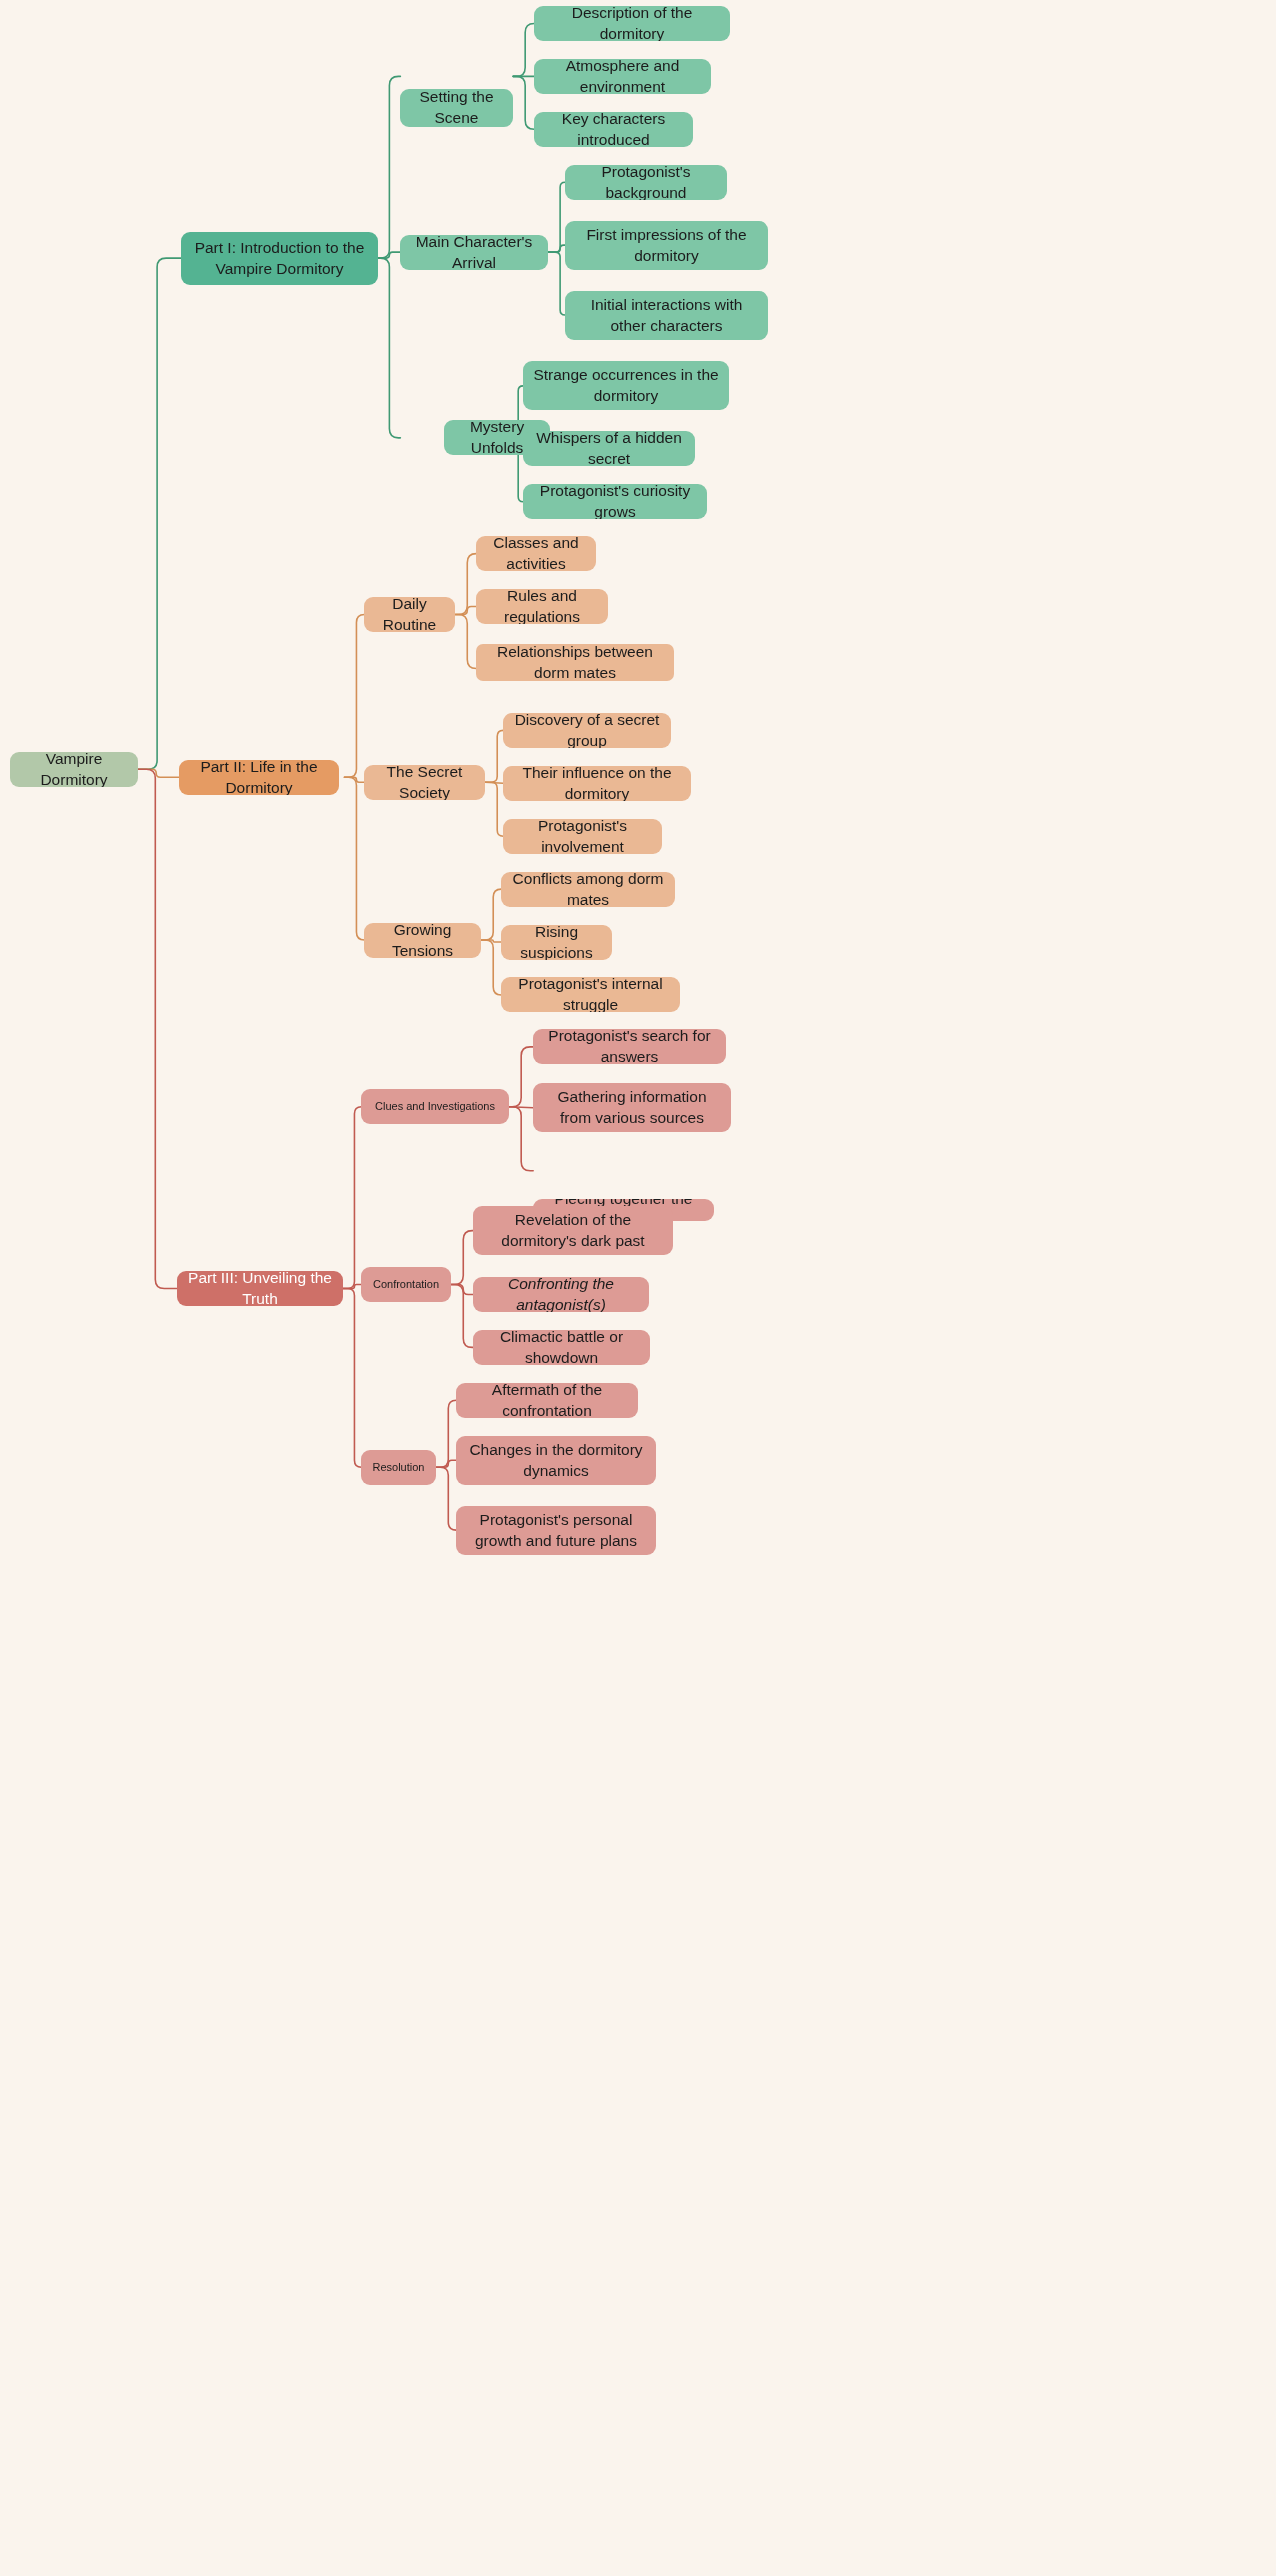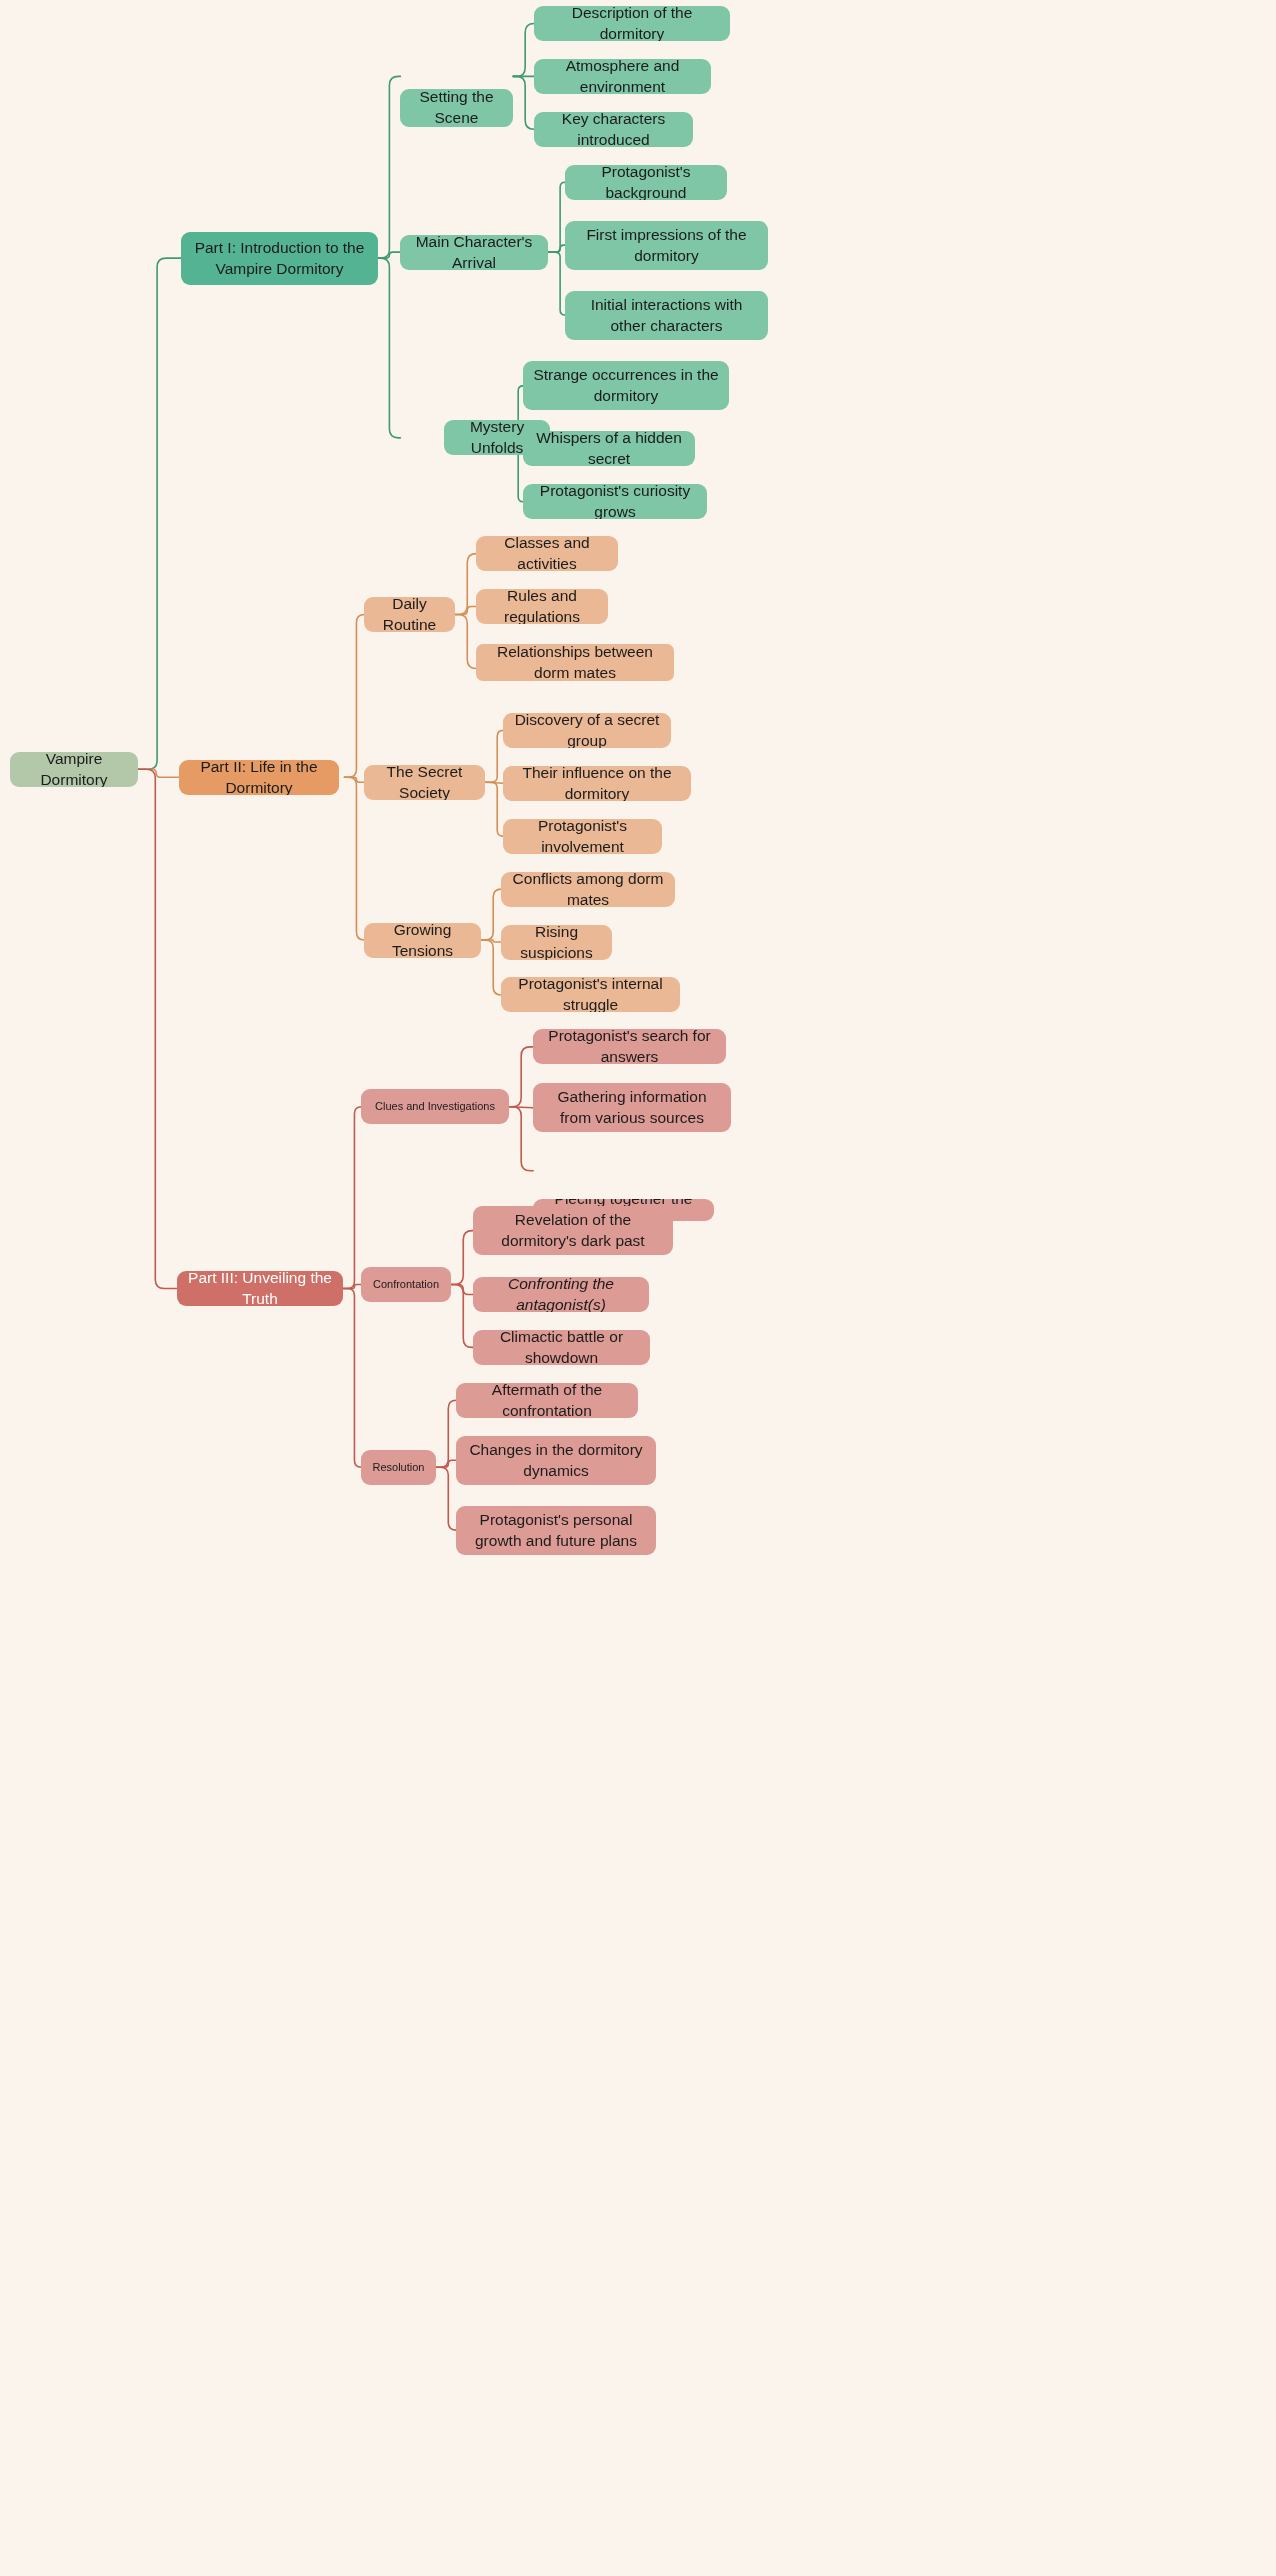--- a/index.html
+++ b/index.html
@@ -104,21 +104,21 @@
     <div class="node lvl2-g" style="left: 400px; top: 235px; width: 148px; height: 35px;">Main Character's Arrival</div>
     <div class="node lvl3-g" style="left: 565px; top: 165px; width: 162px; height: 35px;">Protagonist's background</div>
     <div class="node lvl3-g" style="left: 565px; top: 221px; width: 203px; height: 49px;">First impressions of the dormitory</div>
     <div class="node lvl3-g" style="left: 565px; top: 291px; width: 203px; height: 49px;">Initial interactions with other characters</div>
     <div class="node lvl2-g" style="left: 400px; top: 420px; width: 106px; height: 35px; margin-left: 44px;">Mystery Unfolds</div>
     <div class="node lvl3-g" style="left: 523px; top: 361px; width: 206px; height: 49px;">Strange occurrences in the dormitory</div>
     <div class="node lvl3-g" style="left: 523px; top: 431px; width: 172px; height: 35px;">Whispers of a hidden secret</div>
     <div class="node lvl3-g" style="left: 523px; top: 484px; width: 184px; height: 35px;">Protagonist's curiosity grows</div>
     <div class="node lvl1-o" style="left: 179px; top: 760px; width: 160px; height: 35px;">Part II: Life in the Dormitory</div>
     <div class="node lvl2-o" style="left: 364px; top: 597px; width: 91px; height: 35px;">Daily Routine</div>
-    <div class="node lvl3-o" style="left: 476px; top: 536px; width: 142px; height: 35px;">Classes and activities</div>
+    <div class="node lvl3-o" style="left: 476px; top: 536px; width: 120px; height: 35px;">Classes and activities</div>
     <div class="node lvl3-o" style="left: 476px; top: 589px; width: 132px; height: 35px;">Rules and regulations</div>
     <div class="node lvl3-o" style="left: 476px; top: 644px; width: 198px; height: 37px; border-radius: 7px;">Relationships between dorm mates</div>
     <div class="node lvl2-o" style="left: 364px; top: 765px; width: 121px; height: 35px;">The Secret Society</div>
     <div class="node lvl3-o" style="left: 503px; top: 713px; width: 168px; height: 35px;">Discovery of a secret group</div>
     <div class="node lvl3-o" style="left: 503px; top: 766px; width: 188px; height: 35px;">Their influence on the dormitory</div>
     <div class="node lvl3-o" style="left: 503px; top: 819px; width: 159px; height: 35px;">Protagonist's involvement</div>
     <div class="node lvl2-o" style="left: 364px; top: 923px; width: 117px; height: 35px;">Growing Tensions</div>
     <div class="node lvl3-o" style="left: 501px; top: 872px; width: 174px; height: 35px;">Conflicts among dorm mates</div>
     <div class="node lvl3-o" style="left: 501px; top: 925px; width: 111px; height: 35px;">Rising suspicions</div>
     <div class="node lvl3-o" style="left: 501px; top: 977px; width: 179px; height: 35px;">Protagonist's internal struggle</div>

